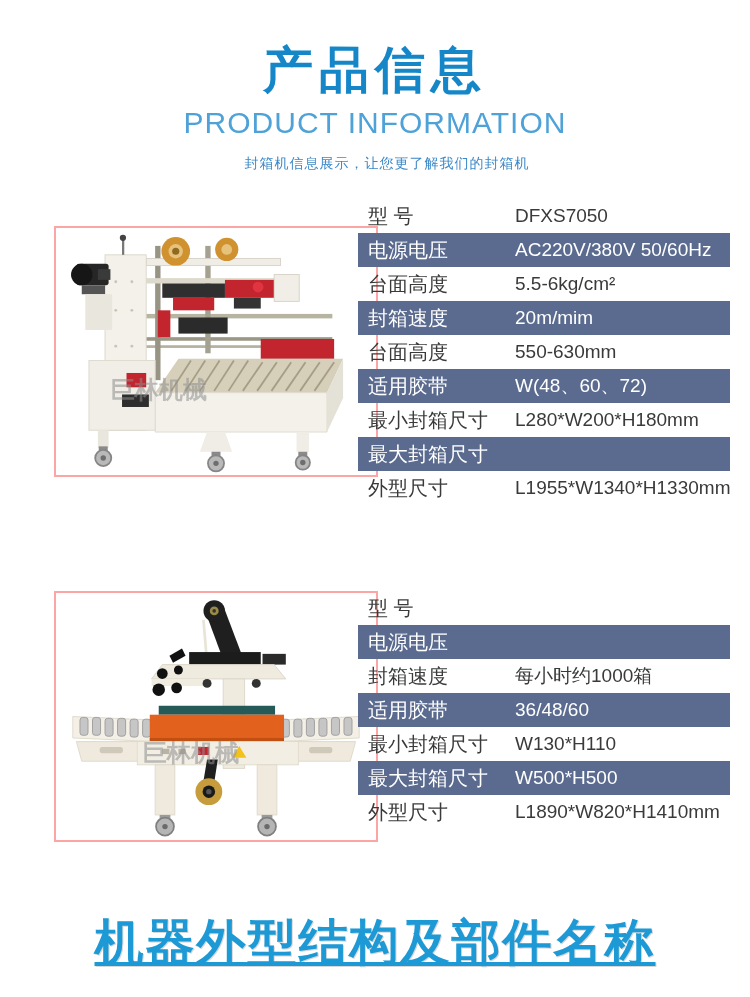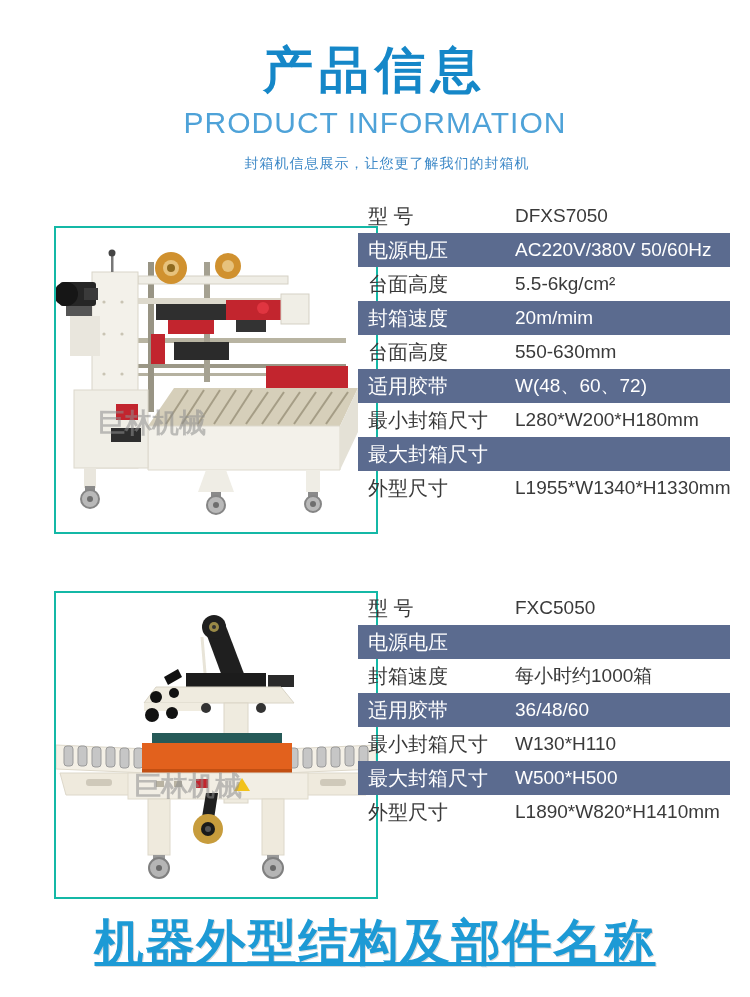--- a/index.html
+++ b/index.html
@@ -14,22 +14,22 @@
     color:#1587c8;letter-spacing:6px;
   }
   .hdr-en{
     margin-top:4px;font-size:30px;line-height:34px;color:#4ea2d8;letter-spacing:1px;font-weight:normal;
   }
   .hdr-tagline{
     margin-top:14px;font-size:14px;line-height:18px;color:#3c88c7;letter-spacing:1px;padding-left:24px;
   }
   
   .photo-frame{
-    position:absolute;left:14px;width:324px;height:308px;box-sizing:border-box;
-    border:2px solid #14b8a6;background:#ffffff;
+    position:absolute;left:14px;width:324px;height:251px;box-sizing:border-box;
+    border:2px solid #fca5a5;background:#ffffff;
   }
   .photo-frame.p1{top:210px;}
   .photo-frame.p2{top:575px;}
   .photo-frame svg{display:block;width:100%;height:100%;}
   .spec-table{position:absolute;left:358px;width:372px;}
   .spec-table.t1{top:199px;}
   .spec-table.t2{top:591px;}
   .spec-row{display:flex;align-items:center;height:34px;}
   .spec-row.dark{background:#5b6b8f;}
   .spec-row.dark .spec-label,.spec-row.dark .spec-value{color:#ffffff;}
@@ -270,21 +270,20 @@
         <circle cx="217" cy="261" r="10" fill="#b5b5b5" stroke="#808080" stroke-width="2"></circle>
           <circle cx="217" cy="261" r="3" fill="#6a6a6a"></circle>
       </g>
       <text class="wm" x="78" y="188" font-size="27" fill="#8f8f8f">巨林机械</text>
     </svg>
   </figure>
 
   <div class="spec-table t2">
     <div class="spec-row light">
       <span class="spec-label">型 号</span>
-      <span class="spec-value">FXC5050</span>
     </div>
     <div class="spec-row dark">
       <span class="spec-label">电源电压</span>
     </div>
     <div class="spec-row light">
       <span class="spec-label">封箱速度</span>
       <span class="spec-value">每小时约1000箱</span>
     </div>
     <div class="spec-row dark">
       <span class="spec-label">适用胶带</span>

